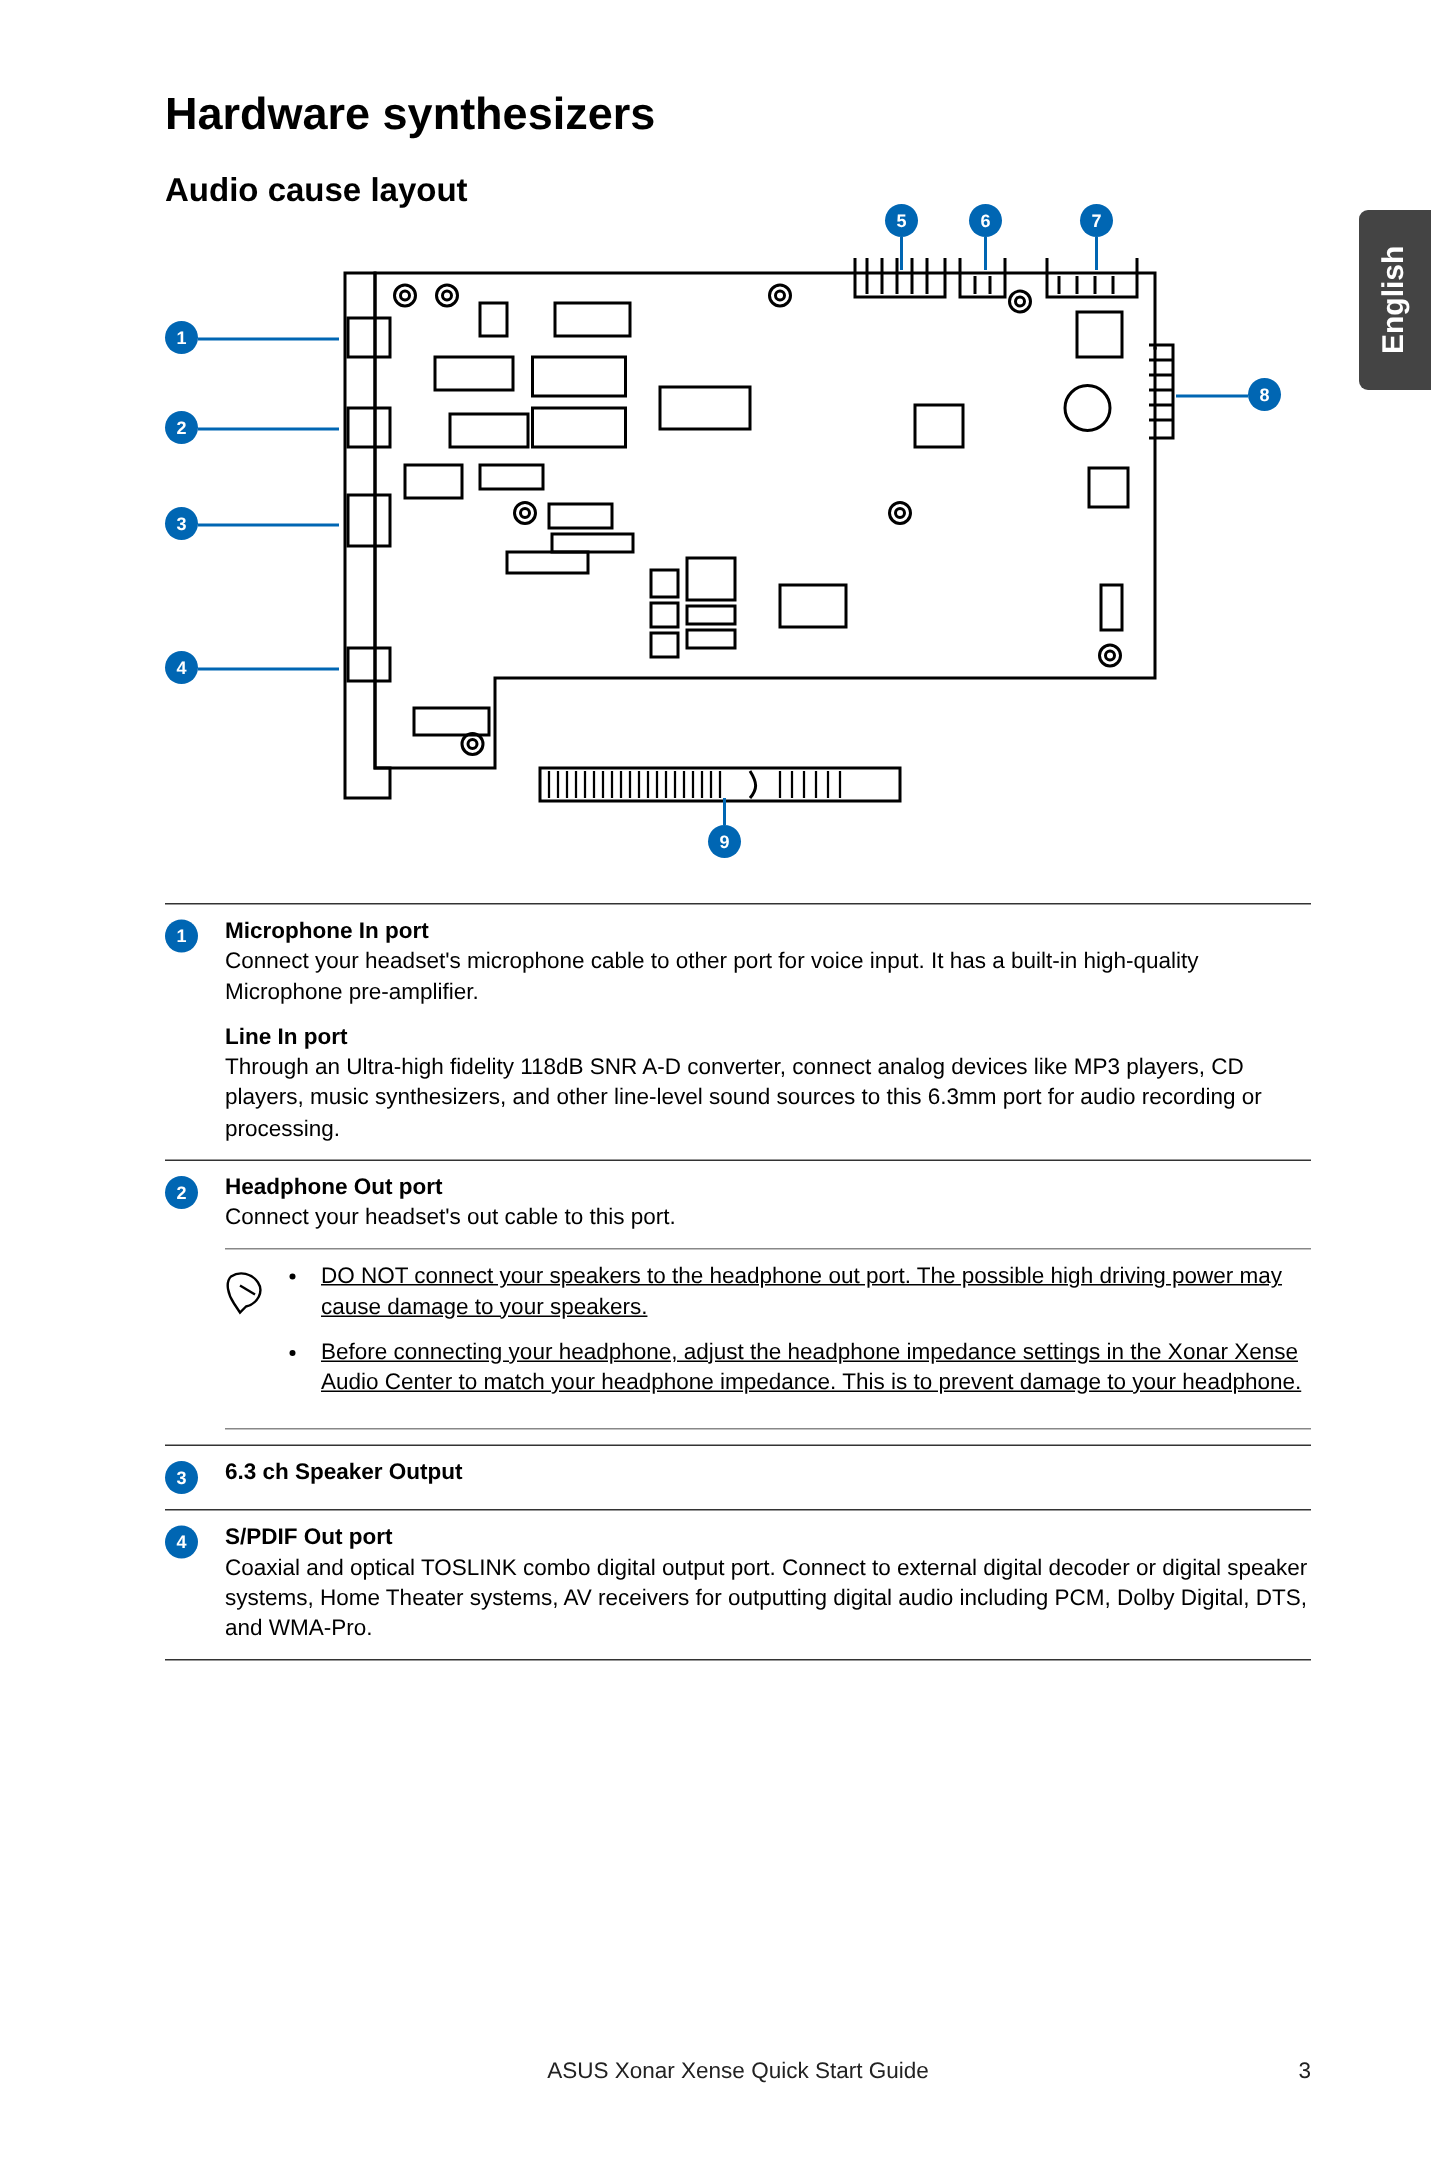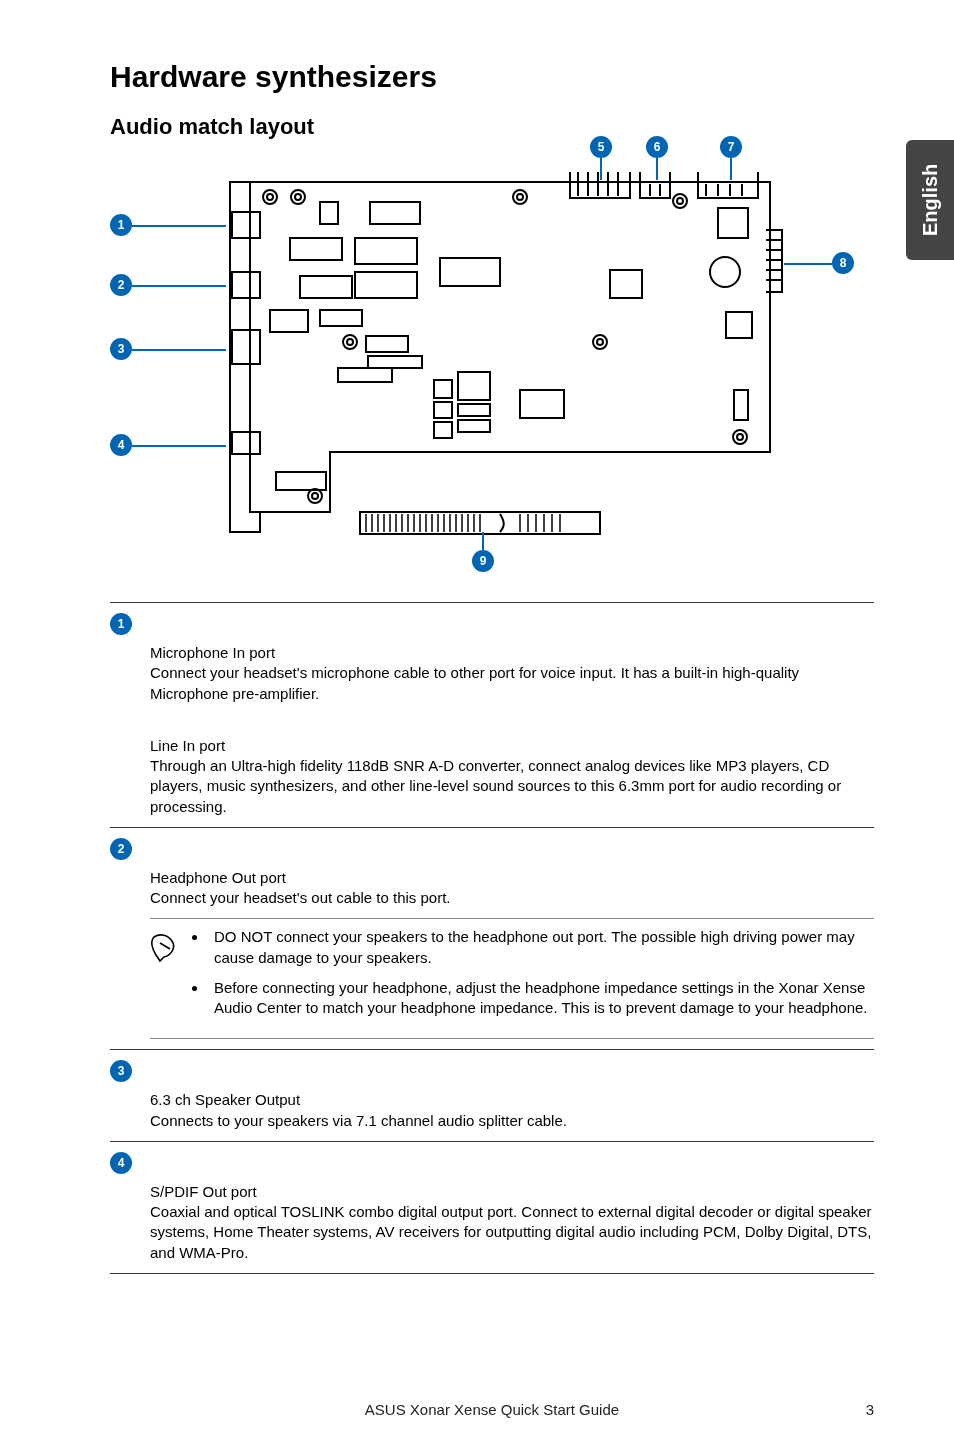--- a/index.html
+++ b/index.html
@@ -95,69 +95,70 @@
     font-weight: bold;
     display: flex;
     align-items: center;
     justify-content: center;
   }
   .item-body {
     flex: 1;
     font-size: 15px;
     line-height: 1.35;
   }
-  .item-body .title { font-weight: normal; margin-top: 32px; }
+  .item-body .title { font-weight: bold; }
   .note-block {
     margin-top: 10px;
     margin-left: 40px;
     border-top: 1px solid #888;
     border-bottom: 1px solid #888;
     padding: 8px 0 10px 0;
     display: flex;
   }
   .note-icon {
     width: 40px;
     flex-shrink: 0;
     padding-top: 4px;
     font-size: 24px;
   }
   .note-ul {
     margin: 0;
     padding-left: 18px;
+    text-decoration: underline;
   }
   .note-ul li {
     list-style: disc outside;
     margin-bottom: 10px;
     padding-left: 6px;
     font-size: 15px;
     line-height: 1.35;
   }
   .sub-section { margin-top: 10px; }
   .footer {
     position: absolute;
-    bottom: 20px;
+    bottom: 49px;
     left: 110px;
     right: 80px;
     display: flex;
     justify-content: center;
     font-size: 15px;
     color: #222;
   }
   .footer .center { position:absolute; left:0; right:0; text-align:center; }
   .footer .right { margin-left:auto; }
 </style>
 </head>
 <body>
 
 <div class="page">
 
   <div class="side-tab">English</div>
 
   <h1 class="page-title">Hardware synthesizers</h1>
-  <h2 class="subtitle">Audio match layout</h2>
+  <h2 class="subtitle">Audio cause layout</h2>
 
   <div class="diagram-area">
 
     <svg class="board-svg" width="620" height="380" viewBox="0 0 620 380">
       <g stroke="#000" stroke-width="2" fill="none">
 
         <path d="M80,10 L600,10 L600,280 L160,280 L160,340 L80,340 Z"></path>
 
         <path d="M80,10 L60,10 L60,360 L90,360 L90,340 L80,340 Z"></path>
 
@@ -335,21 +336,20 @@
         </ul>
       </div>
     </div>
 
     <div class="item-row">
       <div class="item-badge-col">
         <div class="item-badge">3</div>
       </div>
       <div class="item-body">
         <div class="title">6.3 ch Speaker Output</div>
-        <div>Connects to your speakers via 7.1 channel audio splitter cable.</div>
       </div>
     </div>
 
     <div class="item-row">
       <div class="item-badge-col">
         <div class="item-badge">4</div>
       </div>
       <div class="item-body">
         <div class="title">S/PDIF Out port</div>
         <div>Coaxial and optical TOSLINK combo digital output port. Connect to external digital decoder or digital speaker systems, Home Theater systems, AV receivers for outputting digital audio including PCM, Dolby Digital, DTS, and WMA-Pro.</div>

